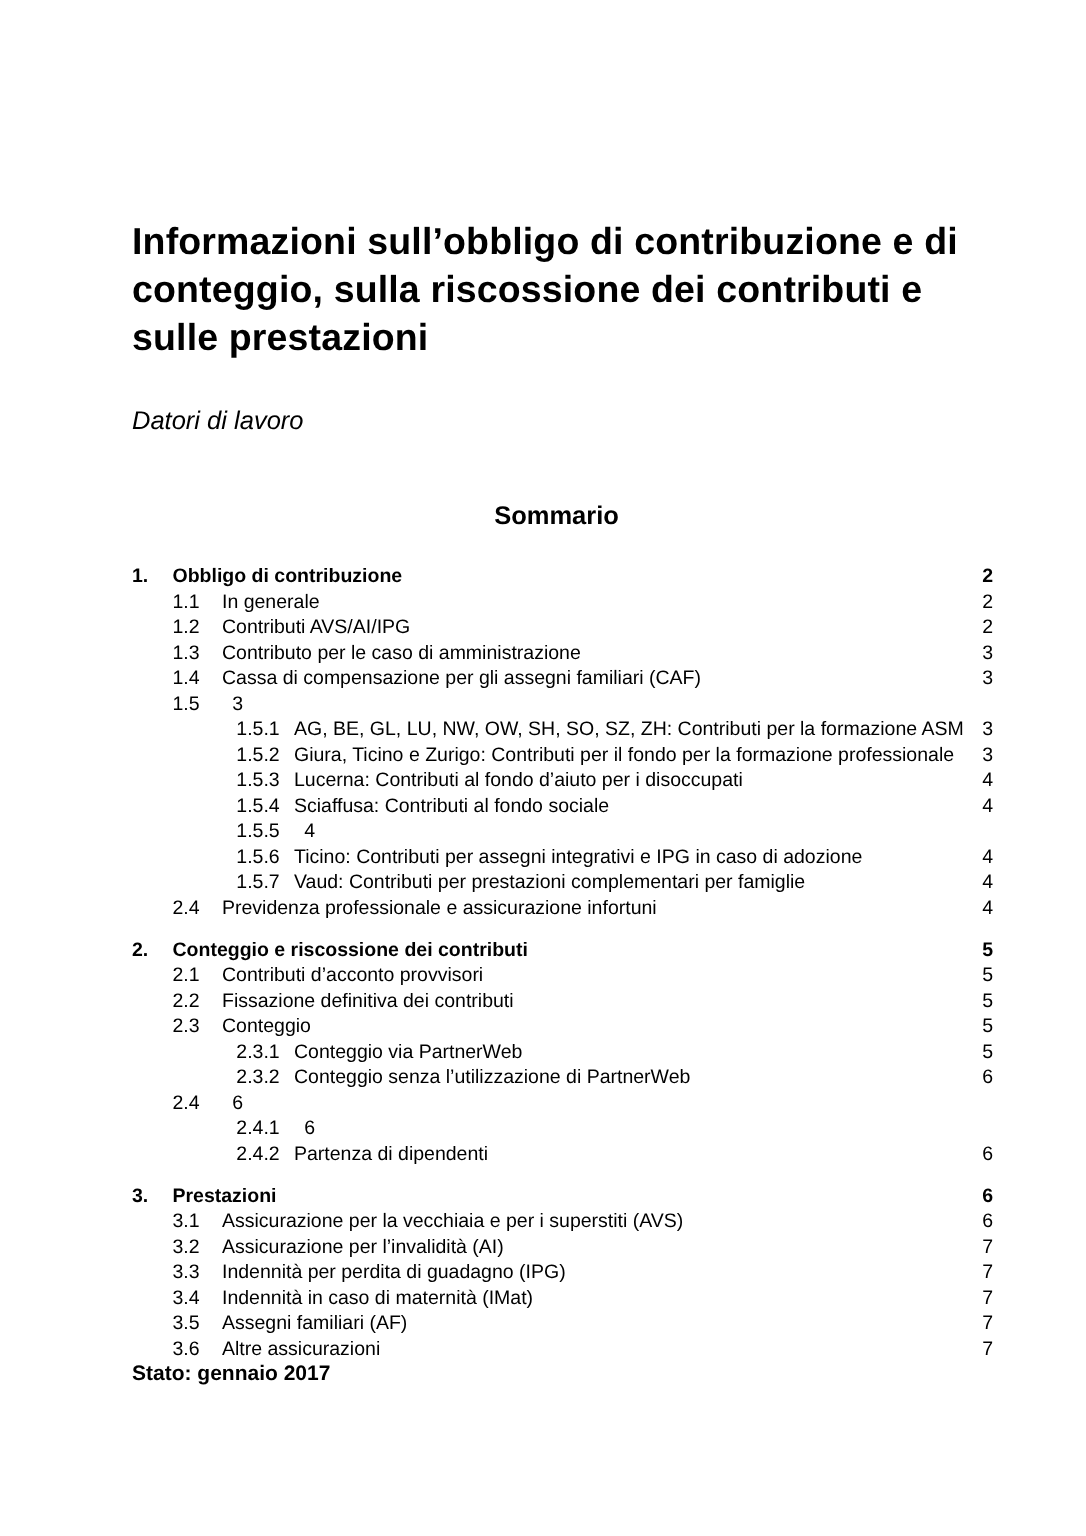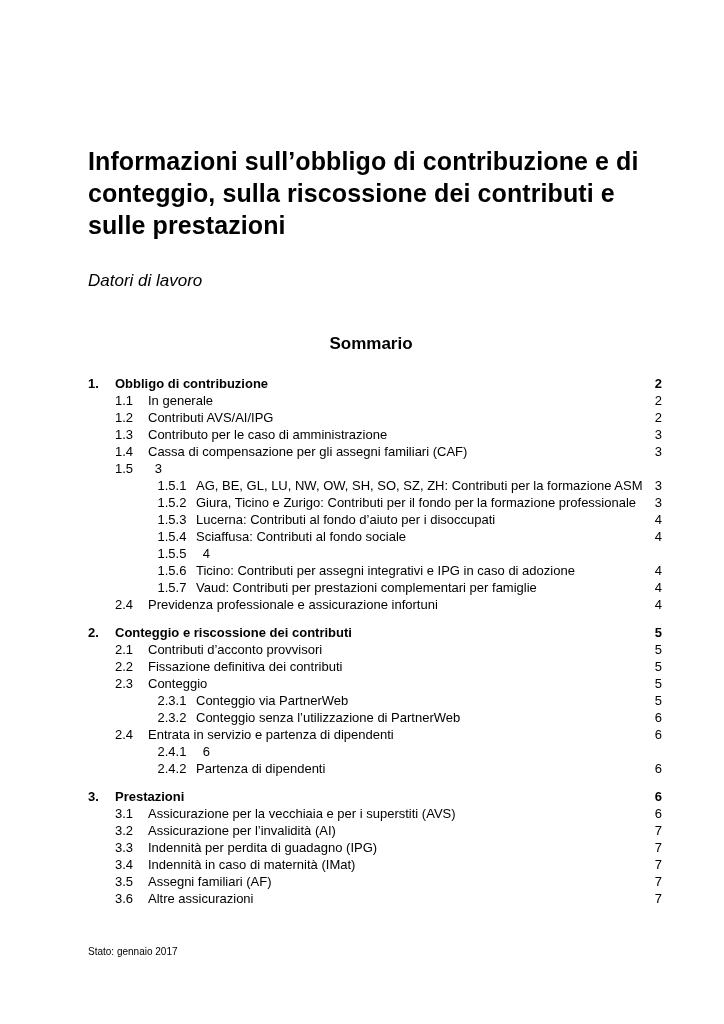--- a/index.html
+++ b/index.html
@@ -50,23 +50,22 @@
   .toc-row.level1:not(:first-child) { margin-top: 11px; }
   .toc-row.level1 .toc-num { width: 27px; }
   .toc-row.level2 { padding-left: 27px; }
   .toc-row.level2 .toc-num { width: 33px; }
   .toc-row.level3 { padding-left: 60px; }
   .toc-row.level3 .toc-num { width: 48px; text-align: center; }
   .toc-num { flex: 0 0 auto; }
   .toc-label { flex: 1 1 auto; white-space: nowrap; overflow: hidden; }
   .toc-page { flex: 0 0 auto; text-align: right; min-width: 14px; }
   .doc-footer {
-    margin-top: 36px;
-    font-size: 10px;
-    font-weight: normal;
+    font-size: 14px;
+    font-weight: bold;
     line-height: 17px;
   }
 </style>
 </head>
 <body>
 
 <div class="page">
   <h1 class="doc-title">Informazioni sull’obbligo di contribuzione e di conteggio, sulla riscossione dei contributi e sulle prestazioni</h1>
   <div class="doc-subtitle">Datori di lavoro</div>
   <div class="toc-heading">Sommario</div>
@@ -164,21 +163,20 @@
         <span class="toc-label">Conteggio via PartnerWeb</span>
         <span class="toc-page">5</span>
       </div>
       <div class="toc-row level3">
         <span class="toc-num">2.3.2</span>
         <span class="toc-label">Conteggio senza l’utilizzazione di PartnerWeb</span>
         <span class="toc-page">6</span>
       </div>
       <div class="toc-row level2">
         <span class="toc-num">2.4</span>
-        <span class="toc-label">Entrata in servizio e partenza di dipendenti</span>
         <span class="toc-page">6</span>
       </div>
       <div class="toc-row level3">
         <span class="toc-num">2.4.1</span>
         <span class="toc-page">6</span>
       </div>
       <div class="toc-row level3">
         <span class="toc-num">2.4.2</span>
         <span class="toc-label">Partenza di dipendenti</span>
         <span class="toc-page">6</span>

